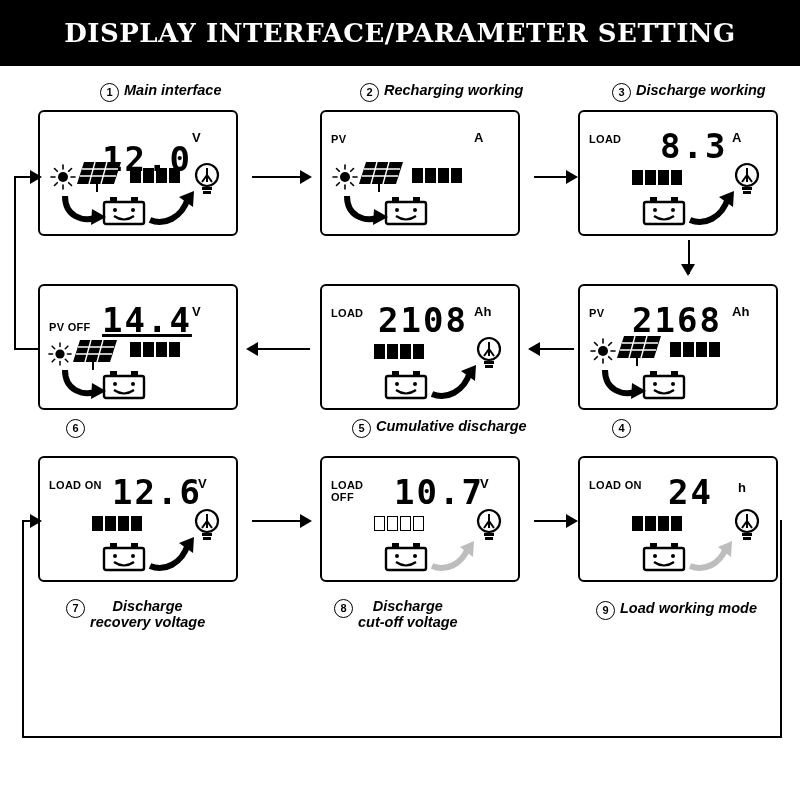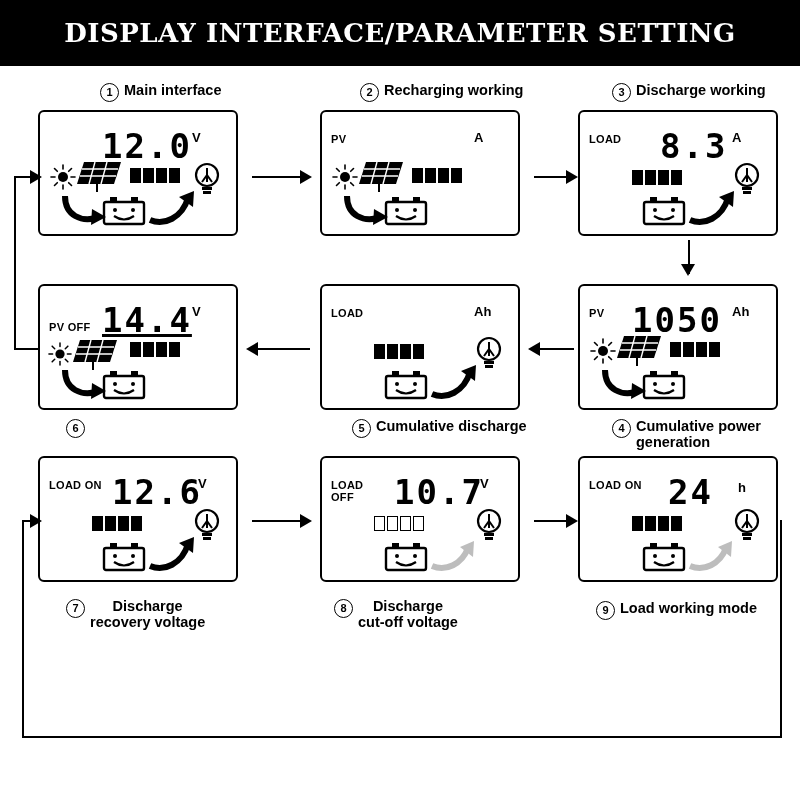--- a/index.html
+++ b/index.html
@@ -42,21 +42,21 @@
     line-height:1.12;
   }
   .circ{
     display:inline-flex;align-items:center;justify-content:center;
     width:17px;height:17px;min-width:17px;
     border:1.6px solid #000;border-radius:50%;
     font-size:11px;font-weight:bold;line-height:1;
     background:#fff;
     margin-top:1px;
   }
-  .cap-txt{white-space:pre-line;}
+  .cap-txt{white-space:pre-line;font-style:italic;}
   .cap-center{text-align:center;}
 
   
   .lcd-tag{
     position:absolute;
     font-size:11px;font-weight:bold;
     letter-spacing:0.3px;
     white-space:pre-line;
     line-height:1.05;
   }
@@ -119,22 +119,20 @@
   <span class="circ">2</span>
   <span class="cap-txt">Recharging working</span>
 </div>
 <div class="caption" style="left:612px;top:82px;">
   <span class="circ">3</span>
   <span class="cap-txt">Discharge working</span>
 </div>
 
 <div class="caption" style="left:612px;top:418px;width:186px;">
   <span class="circ">4</span>
-  <span class="cap-txt">Cumulative power
-generation</span>
 </div>
 <div class="caption" style="left:352px;top:418px;">
   <span class="circ">5</span>
   <span class="cap-txt">Cumulative discharge</span>
 </div>
 <div class="caption" style="left:66px;top:418px;">
   <span class="circ">6</span>
 </div>
 
 <div class="caption cap-center" style="left:66px;top:598px;">
@@ -147,21 +145,21 @@
   <span class="cap-txt cap-center">Discharge
 cut-off voltage</span>
 </div>
 <div class="caption" style="left:596px;top:600px;">
   <span class="circ">9</span>
   <span class="cap-txt">Load working mode</span>
 </div>
 
 <div class="panel" style="left:38px;top:110px;width:200px;height:126px;">
   <div class="panel-inner">
-    <div class="lcd-num" style="left:62px;top:14px;">12.0</div>
+    <div class="lcd-num" style="left:62px;top:27px;">12.0</div>
     <div class="lcd-unit" style="left:152px;top:18px;">V</div>
 
     <svg class="sun" style="left:10px;top:52px;" width="26" height="26" viewBox="0 0 26 26">
       <circle cx="13" cy="13" r="5" fill="#000"></circle>
       <g stroke="#000" stroke-width="1.6" stroke-linecap="round">
         <line x1="13" y1="1" x2="13" y2="5"></line>
           <line x1="13" y1="21" x2="13" y2="25"></line>
         <line x1="1" y1="13" x2="5" y2="13"></line>
           <line x1="21" y1="13" x2="25" y2="13"></line>
         <line x1="4.5" y1="4.5" x2="7.3" y2="7.3"></line>
@@ -297,21 +295,21 @@
     <svg class="carrow" style="left:108px;top:78px;" width="48" height="36" viewBox="0 0 48 36">
       <path d="M2 30 C16 36, 34 28, 40 8" fill="none" stroke="#000" stroke-width="6" stroke-linecap="butt"></path>
       <polygon points="31,7 46,1 45,17" fill="#000"></polygon>
     </svg>
   </div>
 </div>
 
 <div class="panel" style="left:578px;top:284px;width:200px;height:126px;">
   <div class="panel-inner">
     <div class="lcd-tag" style="left:9px;top:22px;">PV</div>
-    <div class="lcd-num" style="left:52px;top:14px;">1050</div>
+    <div class="lcd-num" style="left:52px;top:14px;">2168</div>
     <div class="lcd-unit" style="left:152px;top:18px;">Ah</div>
 
     <svg class="sun" style="left:10px;top:52px;" width="26" height="26" viewBox="0 0 26 26">
       <circle cx="13" cy="13" r="5" fill="#000"></circle>
       <g stroke="#000" stroke-width="1.6" stroke-linecap="round">
         <line x1="13" y1="1" x2="13" y2="5"></line>
           <line x1="13" y1="21" x2="13" y2="25"></line>
         <line x1="1" y1="13" x2="5" y2="13"></line>
           <line x1="21" y1="13" x2="25" y2="13"></line>
         <line x1="4.5" y1="4.5" x2="7.3" y2="7.3"></line>
@@ -347,20 +345,21 @@
     <svg class="carrow" style="left:22px;top:80px;" width="44" height="34" viewBox="0 0 44 34">
       <path d="M3 4 C3 24, 20 30, 34 26" fill="none" stroke="#000" stroke-width="6" stroke-linecap="butt"></path>
       <polygon points="30,17 44,25 29,33" fill="#000"></polygon>
     </svg>
   </div>
 </div>
 
 <div class="panel" style="left:320px;top:284px;width:200px;height:126px;">
   <div class="panel-inner">
     <div class="lcd-tag" style="left:9px;top:22px;">LOAD</div>
+    <div class="lcd-num" style="left:56px;top:14px;">2108</div>
     <div class="lcd-unit" style="left:152px;top:18px;">Ah</div>
 
     <div class="battbar" style="left:52px;top:58px;">
       <div class="seg"></div>
         <div class="seg"></div>
         <div class="seg"></div>
         <div class="seg"></div>
     </div>
     <svg class="bulb" style="left:152px;top:48px;" width="30" height="38" viewBox="0 0 30 38">
       <circle cx="15" cy="15" r="11" fill="none" stroke="#000" stroke-width="2.2"></circle>

